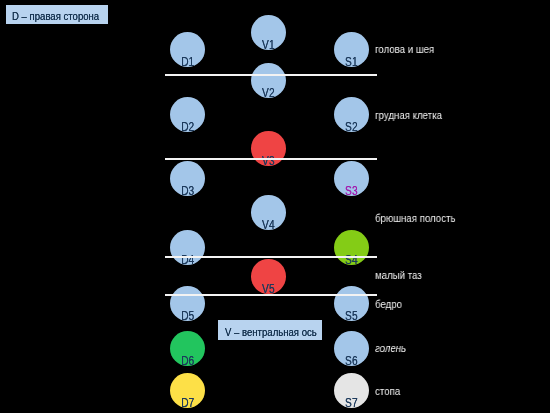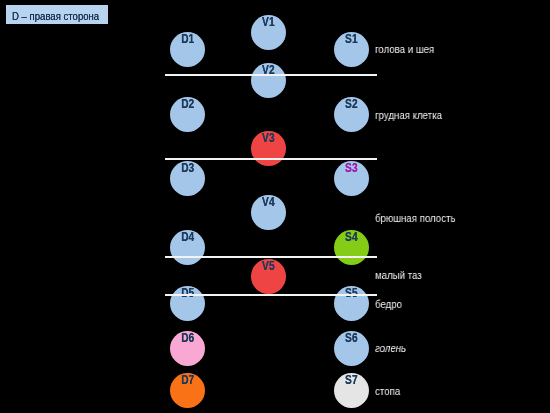--- a/index.html
+++ b/index.html
@@ -3,22 +3,22 @@
 <meta charset="utf-8">
 <title>Axis diagram</title>
 <style>
   html,body{margin:0;padding:0;background:#000;}
   body{width:550px;height:413px;overflow:hidden;
        font-family:"Liberation Sans",sans-serif;
        -webkit-font-smoothing:antialiased;}
   #stage{position:relative;width:550px;height:413px;background:#000;}
 
   .node{position:absolute;border-radius:50%;
-        display:flex;align-items:flex-start;justify-content:center;
-        font-weight:700;line-height:1;will-change:transform;}
+        display:flex;align-items:flex-end;justify-content:center;
+        font-weight:400;line-height:1;will-change:transform;}
 
   .axis-line{position:absolute;}
 
   .legend-tag{position:absolute;
         display:flex;align-items:center;justify-content:flex-start;
         line-height:1;white-space:nowrap;overflow:hidden;
         will-change:transform;}
   .legend-tag > span{display:inline-block;transform:scaleX(.87) translateY(1.6px);
         transform-origin:left center;text-shadow:0 0 .5px currentColor;}
 
@@ -34,20 +34,23 @@
 </head>
 <body>
 
 <div id="stage">
 
   <div class="legend-tag" id="tag-d" style="left: 6px; top: 5px; width: 101.5px; height: 19px; padding-left: 5.6px; box-sizing: border-box; background: rgb(184, 211, 239); color: rgb(21, 50, 79); font-size: 11px;">
     <span>D – правая сторона</span>
   </div>
 
 
+  <div class="legend-tag" id="tag-v" style="left: 218px; top: 320px; width: 104px; height: 20px; padding-left: 7px; box-sizing: border-box; background: rgb(184, 211, 239); color: rgb(21, 50, 79); font-size: 11px;">
+    <span>V – вентральная ось</span>
+  </div>
 
   <div id="nodes">
       <div class="node" style="left: 250.5px; top: 14.5px; width: 35px; height: 35px; background: rgb(163, 198, 233); color: rgb(29, 58, 92); font-size: 12px;">
         <span>V1</span>
       </div>
       <div class="node" style="left: 250.5px; top: 63px; width: 35px; height: 35px; background: rgb(163, 198, 233); color: rgb(29, 58, 92); font-size: 12px;">
         <span>V2</span>
       </div>
       <div class="node" style="left: 250.75px; top: 131px; width: 34.5px; height: 34.5px; background: #ef4444; color: rgb(29, 58, 92); font-size: 12px;">
         <span>V3</span>
@@ -66,24 +69,24 @@
       </div>
       <div class="node" style="left: 169.5px; top: 161px; width: 35px; height: 35px; background: rgb(163, 198, 233); color: rgb(29, 58, 92); font-size: 12px;">
         <span>D3</span>
       </div>
       <div class="node" style="left: 169.5px; top: 229.5px; width: 35px; height: 35px; background: rgb(163, 198, 233); color: rgb(29, 58, 92); font-size: 12px;">
         <span>D4</span>
       </div>
       <div class="node" style="left: 169.5px; top: 285.5px; width: 35px; height: 35px; background: rgb(163, 198, 233); color: rgb(29, 58, 92); font-size: 12px;">
         <span>D5</span>
       </div>
-      <div class="node" style="left: 169.5px; top: 330.5px; width: 35px; height: 35px; background: #f9a8d4; color: rgb(29, 58, 92); font-size: 12px;">
+      <div class="node" style="left: 169.5px; top: 330.5px; width: 35px; height: 35px; background: #22c55e; color: rgb(29, 58, 92); font-size: 12px;">
         <span>D6</span>
       </div>
-      <div class="node" style="left: 169.5px; top: 373px; width: 35px; height: 35px; background: #f97316; color: rgb(29, 58, 92); font-size: 12px;">
+      <div class="node" style="left: 169.5px; top: 373px; width: 35px; height: 35px; background: #fde047; color: rgb(29, 58, 92); font-size: 12px;">
         <span>D7</span>
       </div>
       <div class="node" style="left: 333.5px; top: 31.5px; width: 35px; height: 35px; background: rgb(163, 198, 233); color: rgb(29, 58, 92); font-size: 12px;">
         <span>S1</span>
       </div>
       <div class="node" style="left: 333.5px; top: 96.5px; width: 35px; height: 35px; background: rgb(163, 198, 233); color: rgb(29, 58, 92); font-size: 12px;">
         <span>S2</span>
       </div>
       <div class="node" style="left: 333.5px; top: 161px; width: 35px; height: 35px; background: rgb(163, 198, 233); color: #a21caf; font-size: 12px;">
         <span>S3</span>

